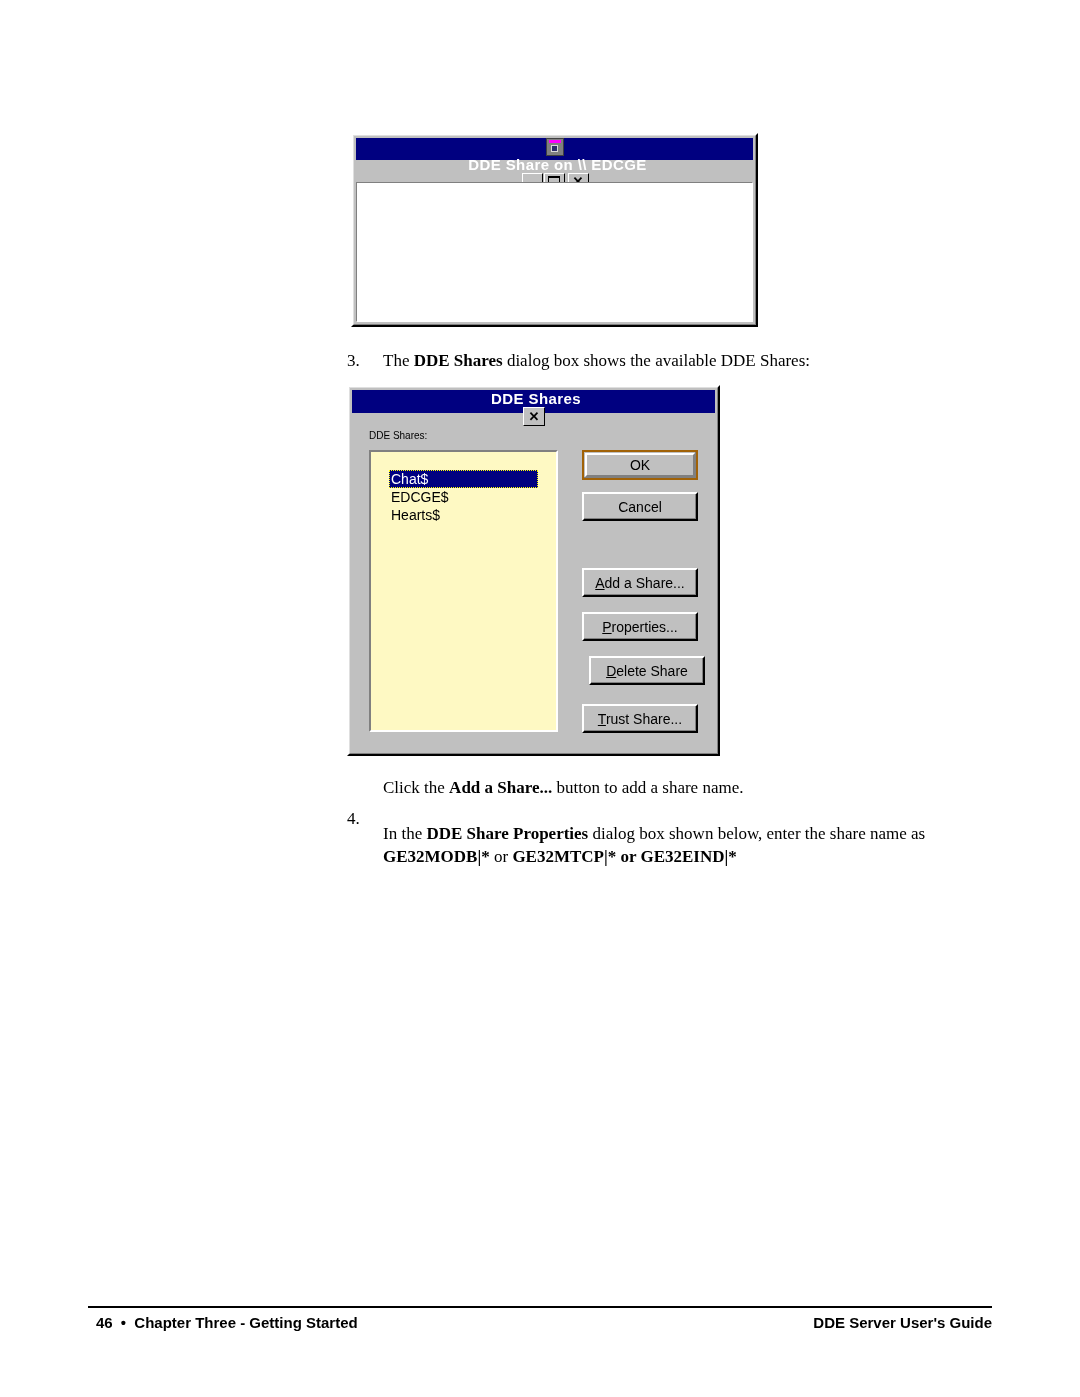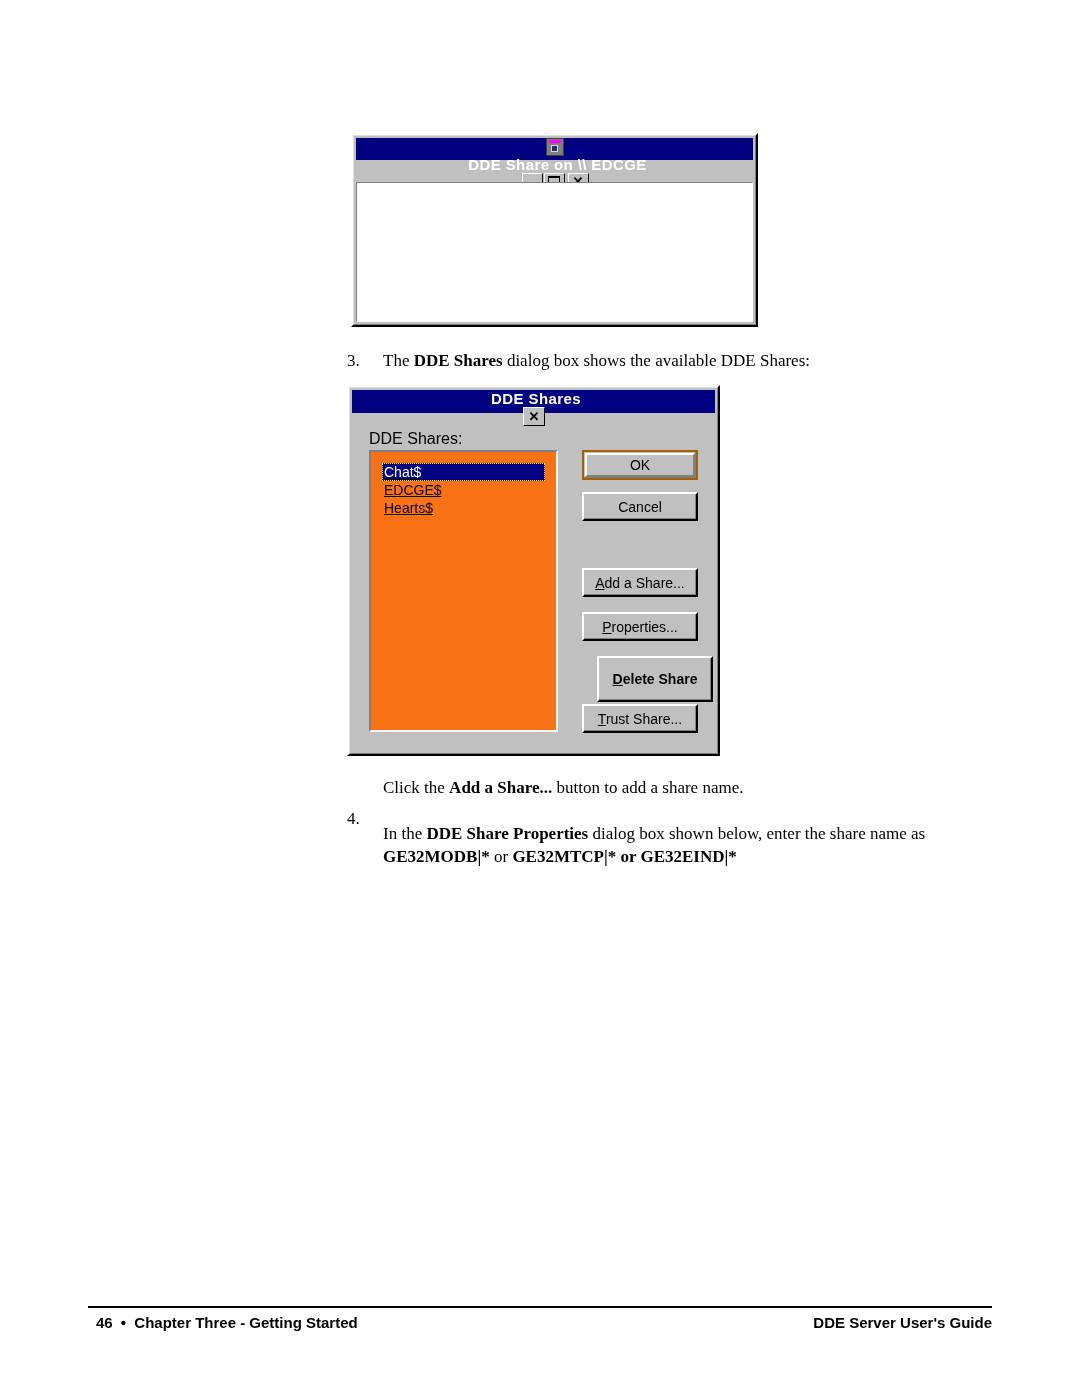--- a/index.html
+++ b/index.html
@@ -184,35 +184,34 @@
     border-right: 1px solid #ffffff;
     border-bottom: 1px solid #ffffff;
     box-sizing: border-box;
   }
 
   
   .dlg-body { position: absolute; inset: 0; }
   .field-label {
     position: absolute;
     font-family: "Liberation Sans", sans-serif;
-    font-size: 16px;
+    font-size: 10px;
     color: #000;
     white-space: nowrap;
   }
   .listbox {
     position: absolute;
-    background: #f97316;
+    background: #fef9c3;
     border-top: 2px solid #808080;
     border-left: 2px solid #808080;
     border-right: 2px solid #ffffff;
     border-bottom: 2px solid #ffffff;
     box-sizing: border-box;
     overflow: hidden;
-    padding: 11px;
-    text-decoration: underline;
+    padding: 18px;
   }
   .lb-item {
     font-family: "Liberation Sans", sans-serif;
     font-size: 14px;
     line-height: 18px;
     padding: 0 2px;
     color: #000;
     white-space: nowrap;
   }
   .lb-item.sel {
@@ -350,21 +349,21 @@
     </div>
 
     <div class="btn" style="left:233px; top:181px; width:116px; height:29px;">
       <span><span class="u">A</span><span>dd a Share...</span></span>
     </div>
 
     <div class="btn" style="left:233px; top:225px; width:116px; height:29px;">
       <span><span class="u">P</span><span>roperties...</span></span>
     </div>
 
-    <div class="btn" style="left:248px; top:269px; width:116px; height:46px;font-weight:bold;">
+    <div class="btn" style="left:240px; top:269px; width:116px; height:29px;">
       <span><span class="u">D</span><span>elete Share</span></span>
     </div>
 
     <div class="btn" style="left:233px; top:317px; width:116px; height:29px;">
       <span><span class="u">T</span><span>rust Share...</span></span>
     </div>
   </div>
 </div>
 
 <div class="doc-text" style="left:383px; top:776px; width:600px;">

